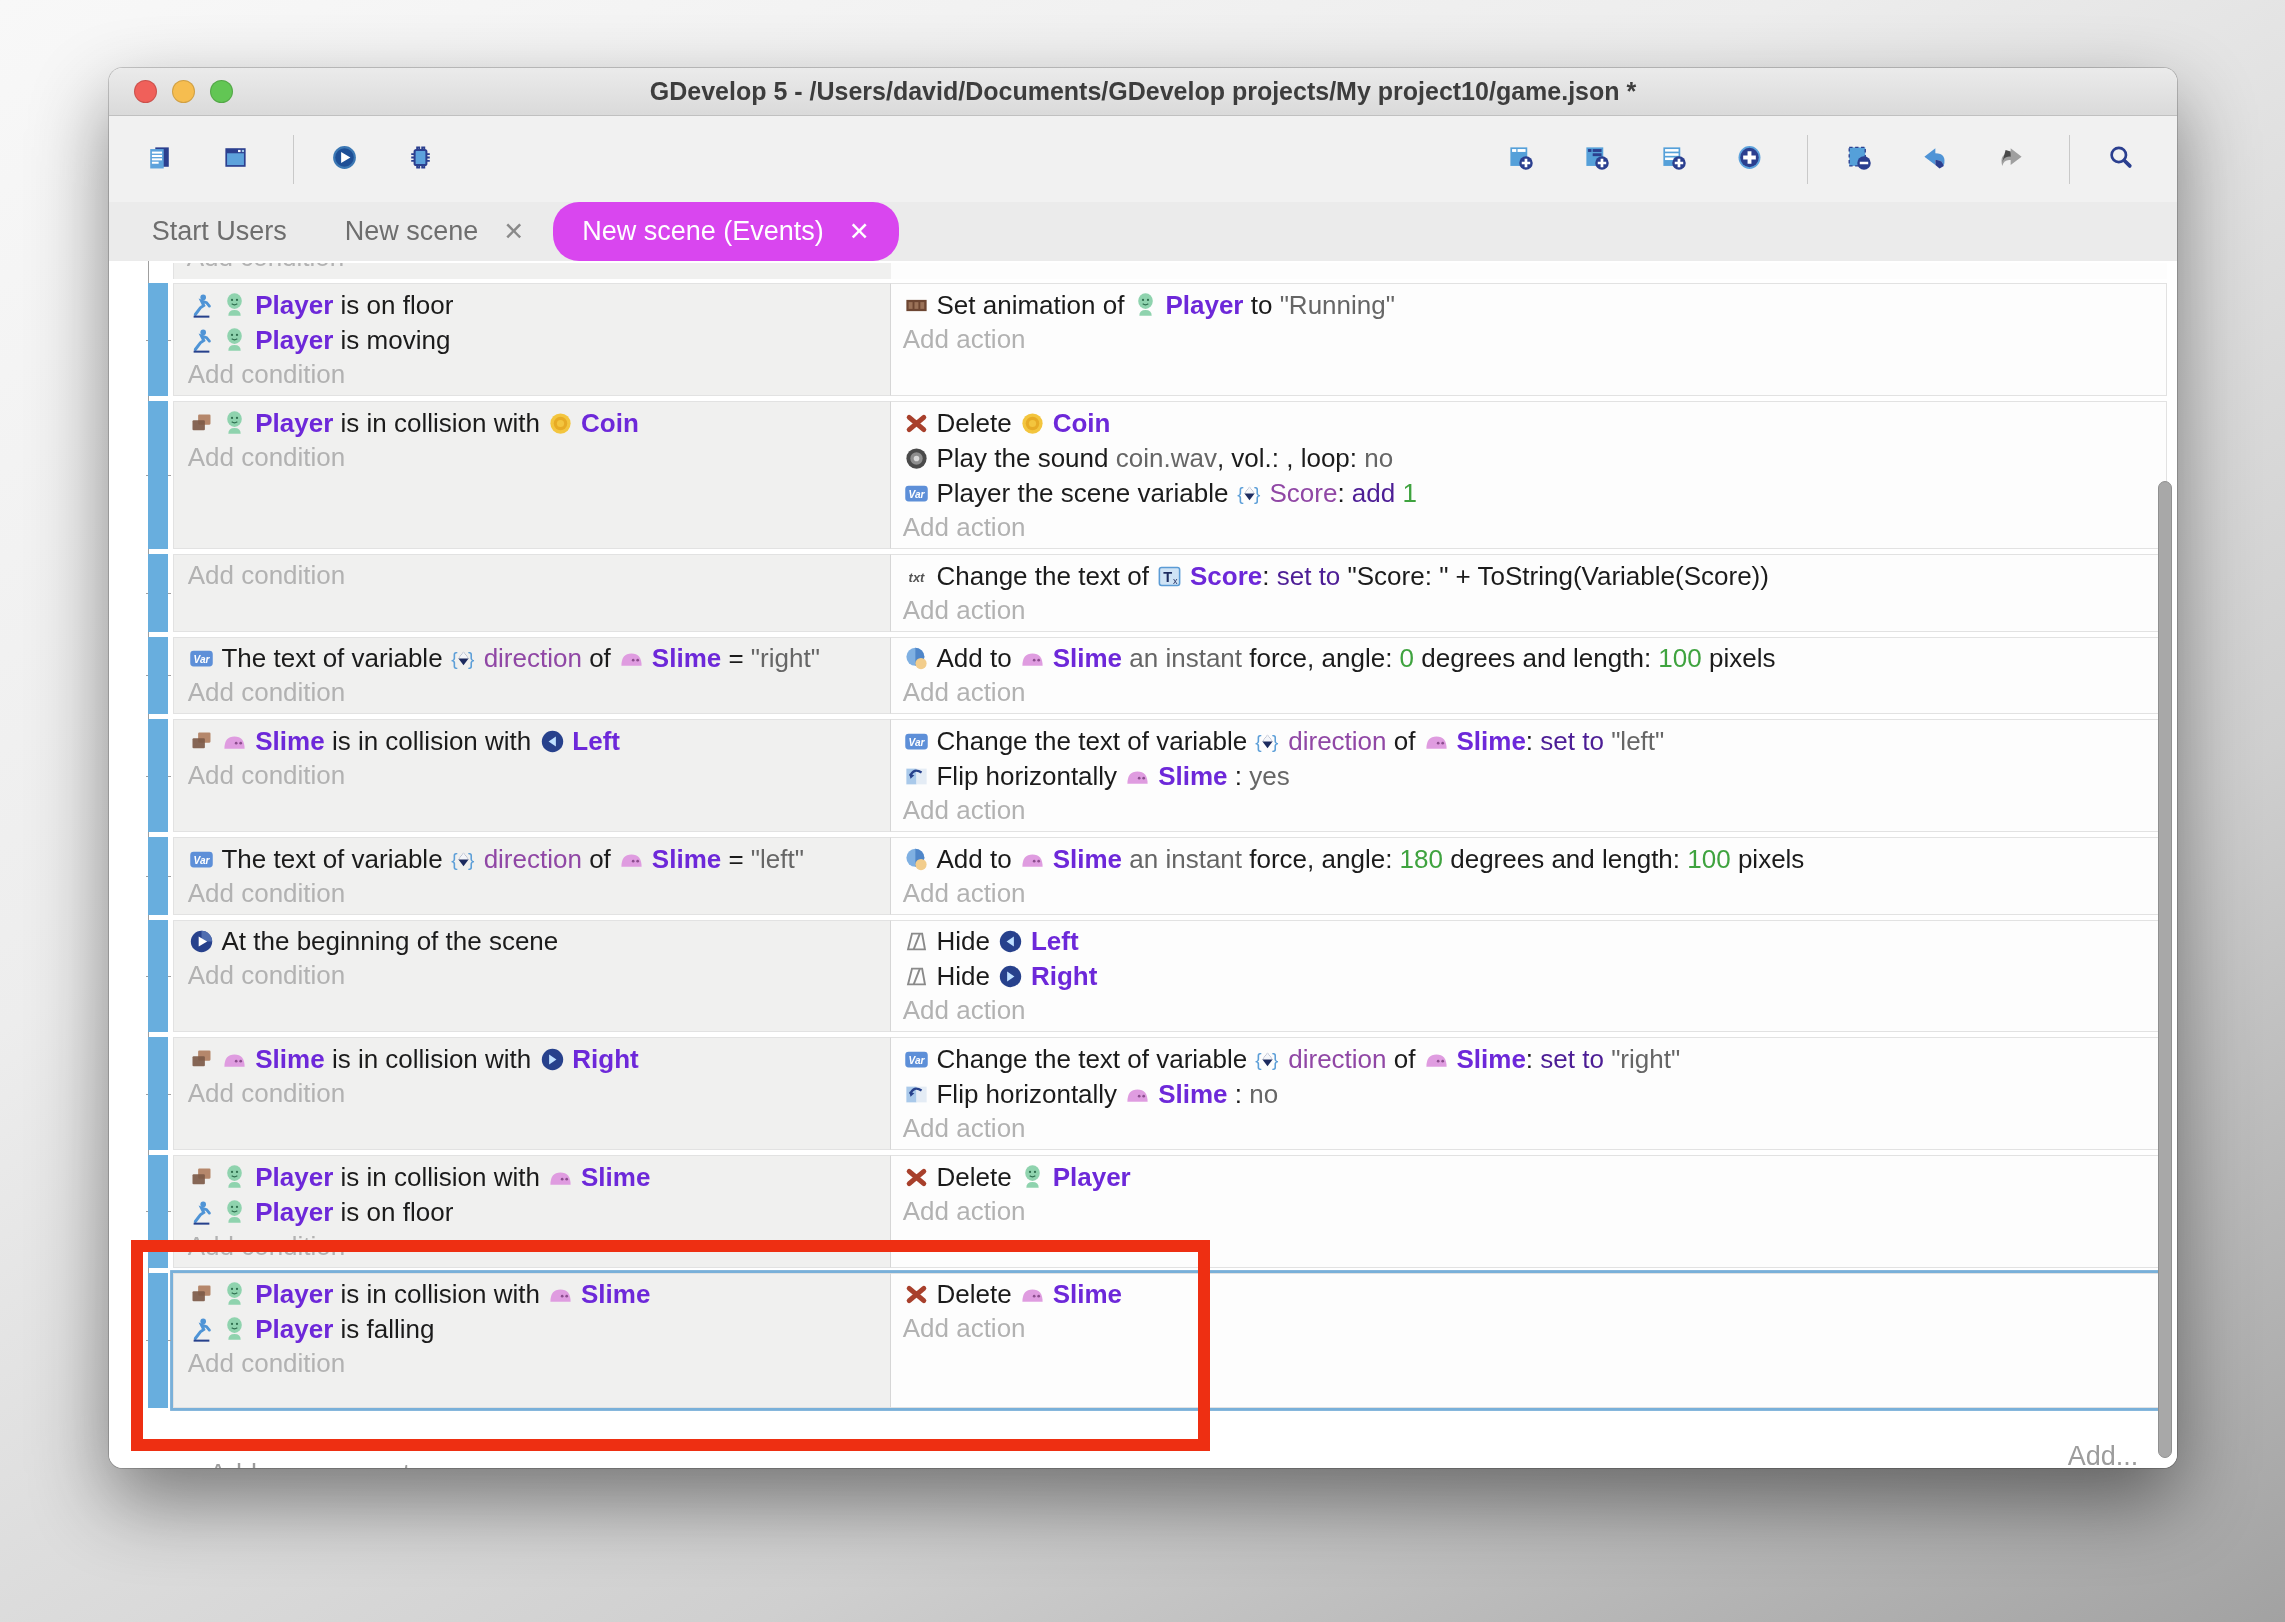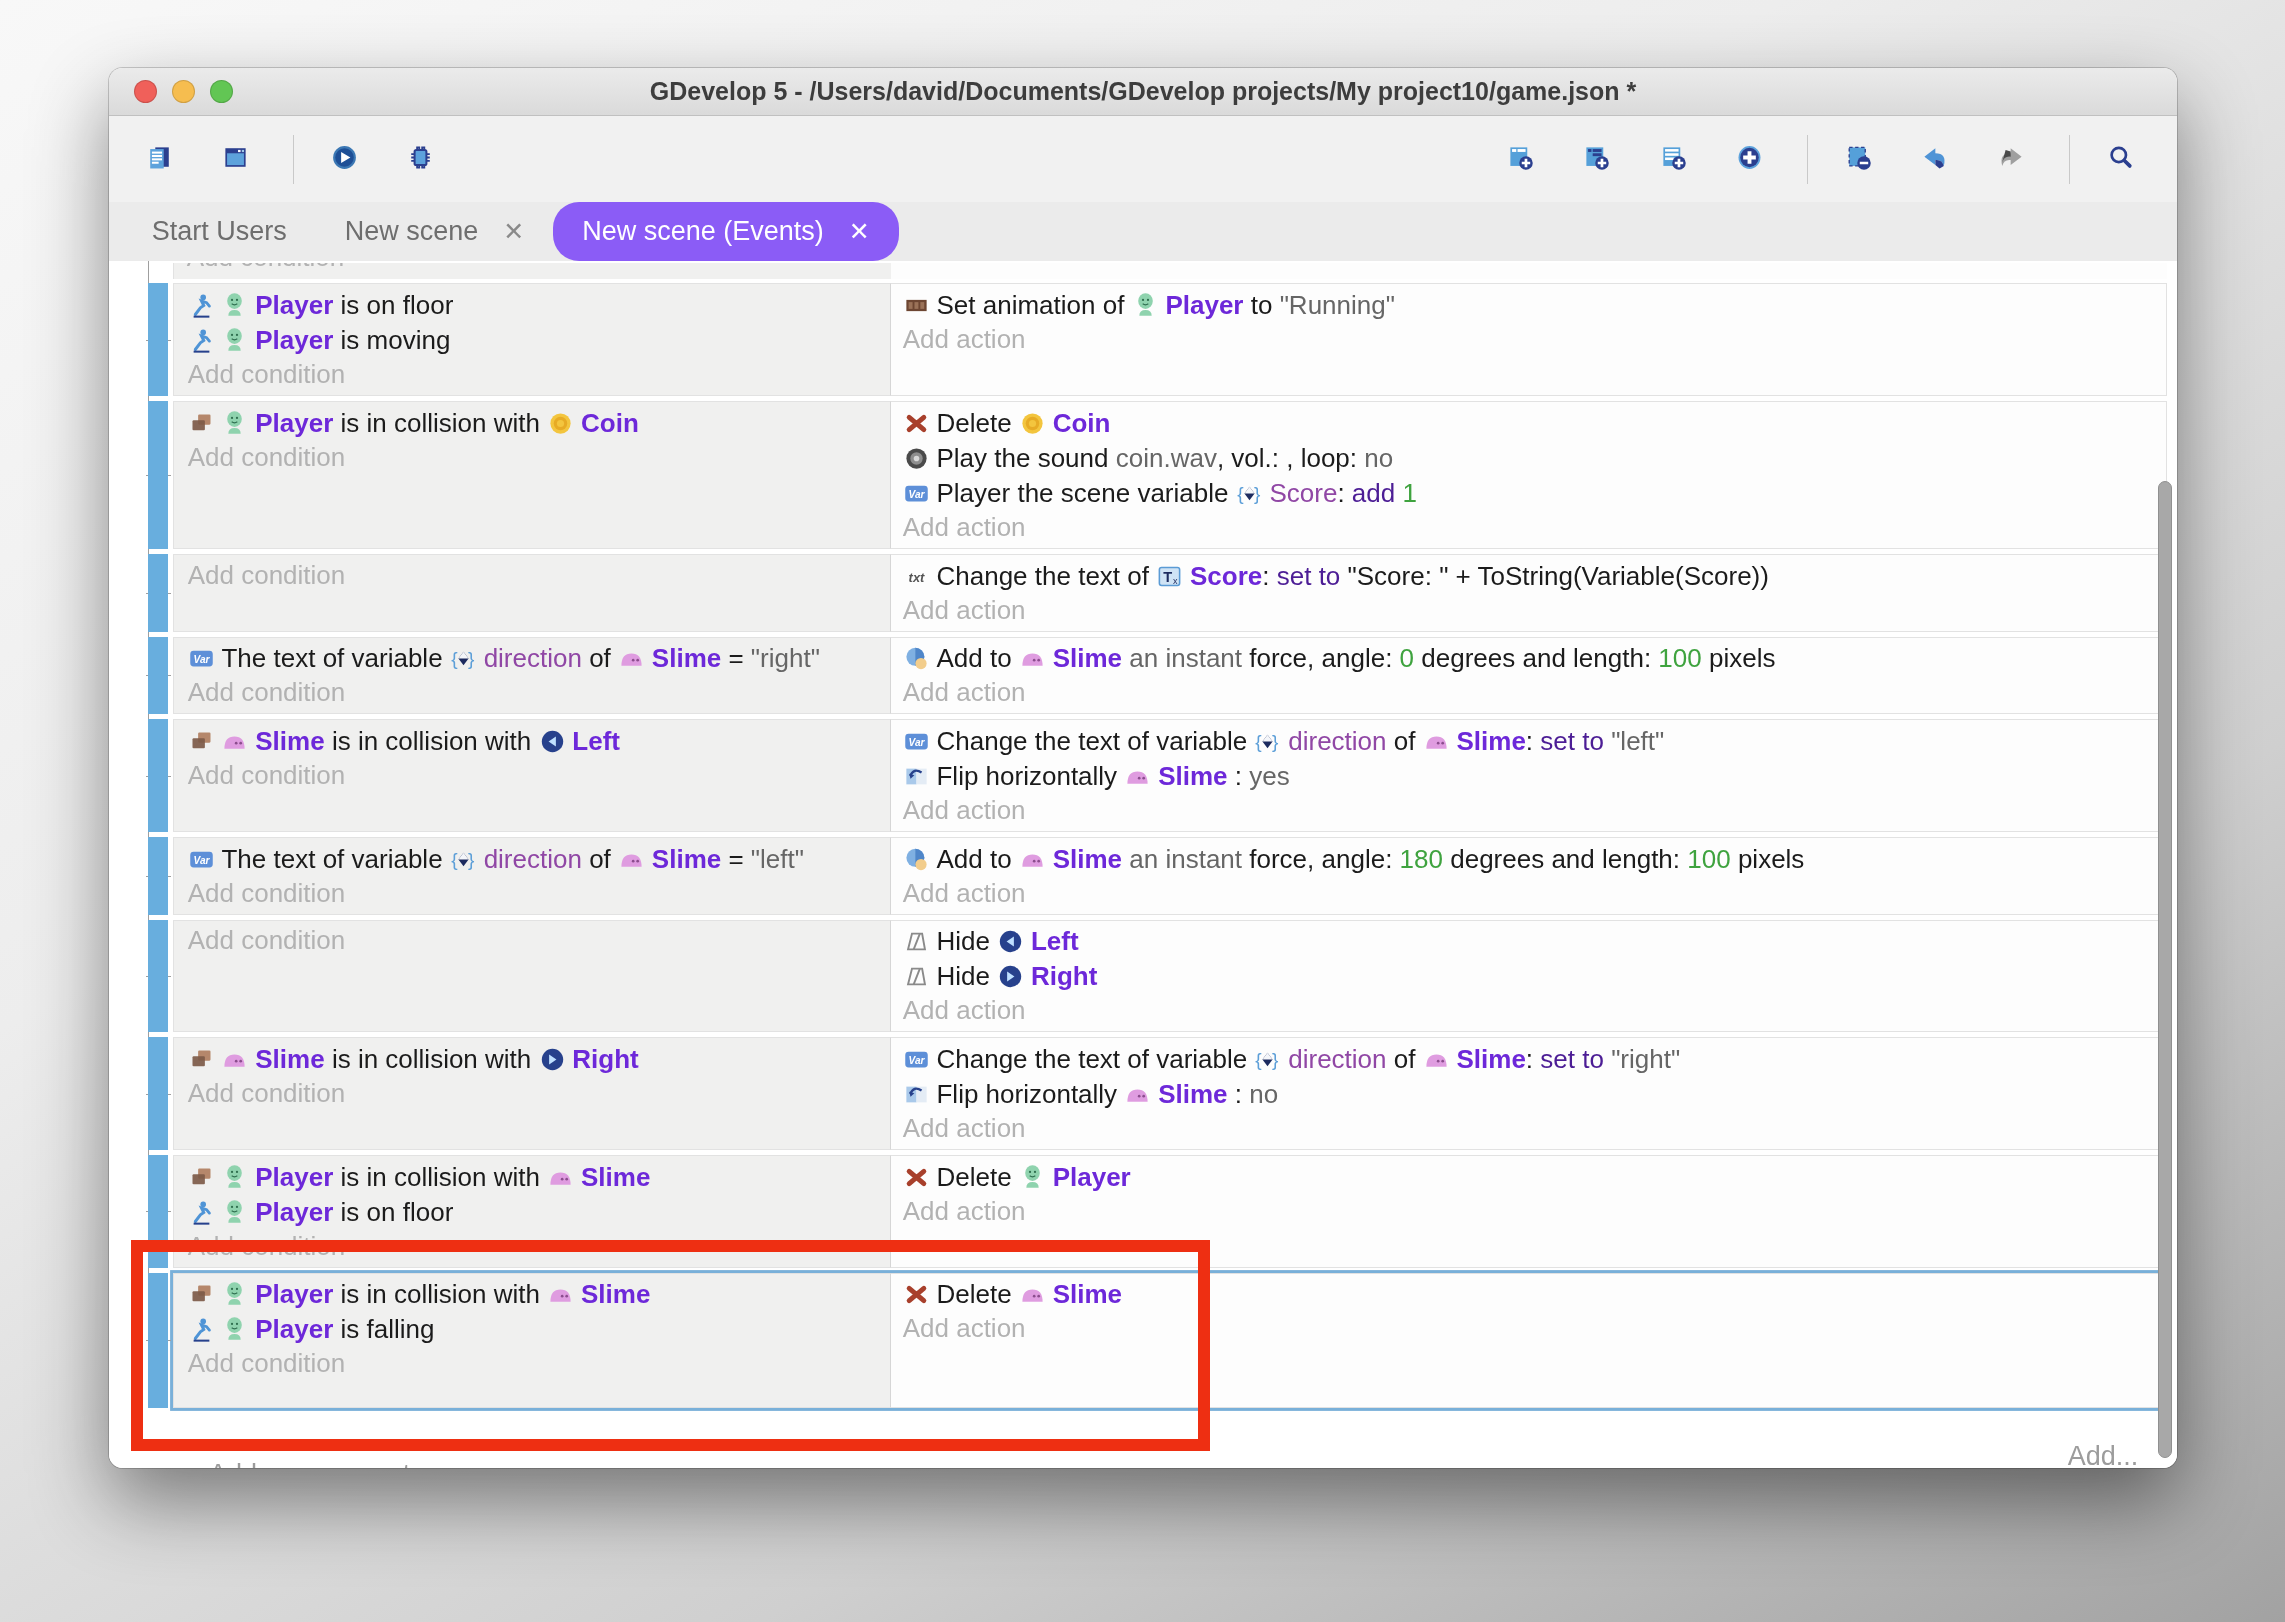--- a/index.html
+++ b/index.html
@@ -20,21 +20,21 @@
   .toolbar{height:86px;background:#f1f1f1;display:flex;align-items:center;
     justify-content:space-between;padding:0 25px;}
   .tgroup{display:flex;align-items:center;gap:19.5px;}
   .tbtn{width:57px;height:57px;border:none;background:transparent;padding:0;cursor:pointer;}
   .tbtn svg{width:100%;height:100%;display:block;}
   .sep{width:1px;height:49px;background:#c9c9c9;margin:0 5.9px;}
   
   .tabbar{height:59px;background:#ebebeb;display:flex;align-items:stretch;padding-left:13.7px;}
   .tab{display:flex;align-items:center;gap:25px;padding:0 29px;font-size:27px;color:#6e6e6e;cursor:pointer;}
   .tab .x{font-size:25px;color:#8a8a8a;}
-  .tab.active{background:#8b5cf6;color:#fff;border-radius:26px;}
+  .tab.active{background:#d946ef;color:#fff;border-radius:26px;}
   .tab.active .x{color:#fff;}
   
   .sheet{position:relative;background:#fff;height:1209px;box-sizing:border-box;
     padding:2px 9.8px 0 64px;}
   .treeline{position:absolute;left:39px;top:0;height:1139px;width:1px;background:#9f9f9f;}
   .event{position:relative;display:flex;margin-bottom:4.9px;}
   .event::before{content:"";position:absolute;left:-27px;top:50%;width:25px;height:1px;background:#9f9f9f;}
   .bluebar{position:absolute;left:-25px;top:0;bottom:0;width:19.5px;background:#68aede;}
   .conds{width:717px;flex:none;background:#f0f0ef;border:1px solid #e2e2e2;border-right:none;
     padding:3.9px 0 3.9px 13.7px;box-sizing:border-box;}
@@ -391,20 +391,25 @@
                     <path d="M3 18.5 q0-11 9-11 q9 0 9 11z" fill="#df9ce0"></path>
                     <circle cx="13.5" cy="13.5" r="1.2" fill="#8c4d8e"></circle>
                     <circle cx="17.5" cy="13.5" r="1.2" fill="#8c4d8e"></circle>
                   </svg></span><span class="seg-o">Slime</span><span class="seg-p"> </span><span class="seg-g">an instant</span><span class="seg-p"> force, angle: </span><span class="seg-n">180</span><span class="seg-p"> degrees and length: </span><span class="seg-n">100</span><span class="seg-p"> pixels</span></div>
               <div class="addl">Add action</div>
             </div>
           </div>
           <div class="event">
             <div class="bluebar"></div>
             <div class="conds">
+              <div class="line"><span class="ic"><svg viewBox="0 0 24 24">
+                    <circle cx="12" cy="12" r="9.5" fill="#27418c"></circle>
+                    <path d="M12 2.5 a9.5 9.5 0 0 1 9.5 9.5 h-9.5z" fill="#4f6db0"></path>
+                    <path d="M9.5 7.5 L17 12 L9.5 16.5z" fill="#fff"></path>
+                  </svg></span><span class="seg-p">At the beginning of the scene</span></div>
               <div class="addl">Add condition</div>
             </div>
             <div class="acts">
               <div class="line"><span class="ic"><svg viewBox="0 0 24 24">
                     <path d="M8 5 h9 l2.5 14 h-15z" fill="none" stroke="#8a8a8a" stroke-width="1.7"></path>
                     <path d="M9.5 19 L15 5" stroke="#8a8a8a" stroke-width="1.7"></path>
                   </svg></span><span class="seg-p">Hide </span><span class="ic"><svg viewBox="0 0 24 24">
                     <circle cx="12" cy="12" r="9.5" fill="#27418c"></circle>
                     <path d="M15 7.5 L8.5 12 L15 16.5z" fill="#bfe0ff"></path>
                   </svg></span><span class="seg-o">Left</span></div>

